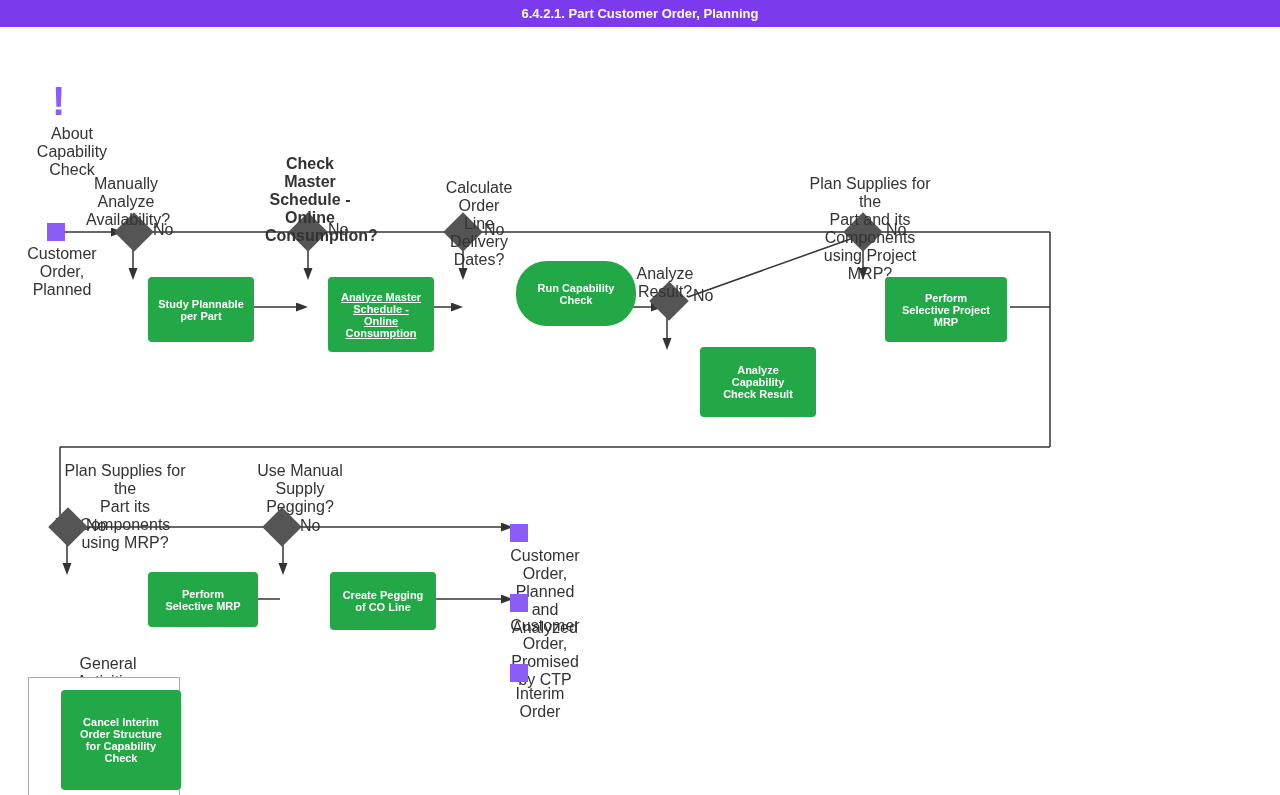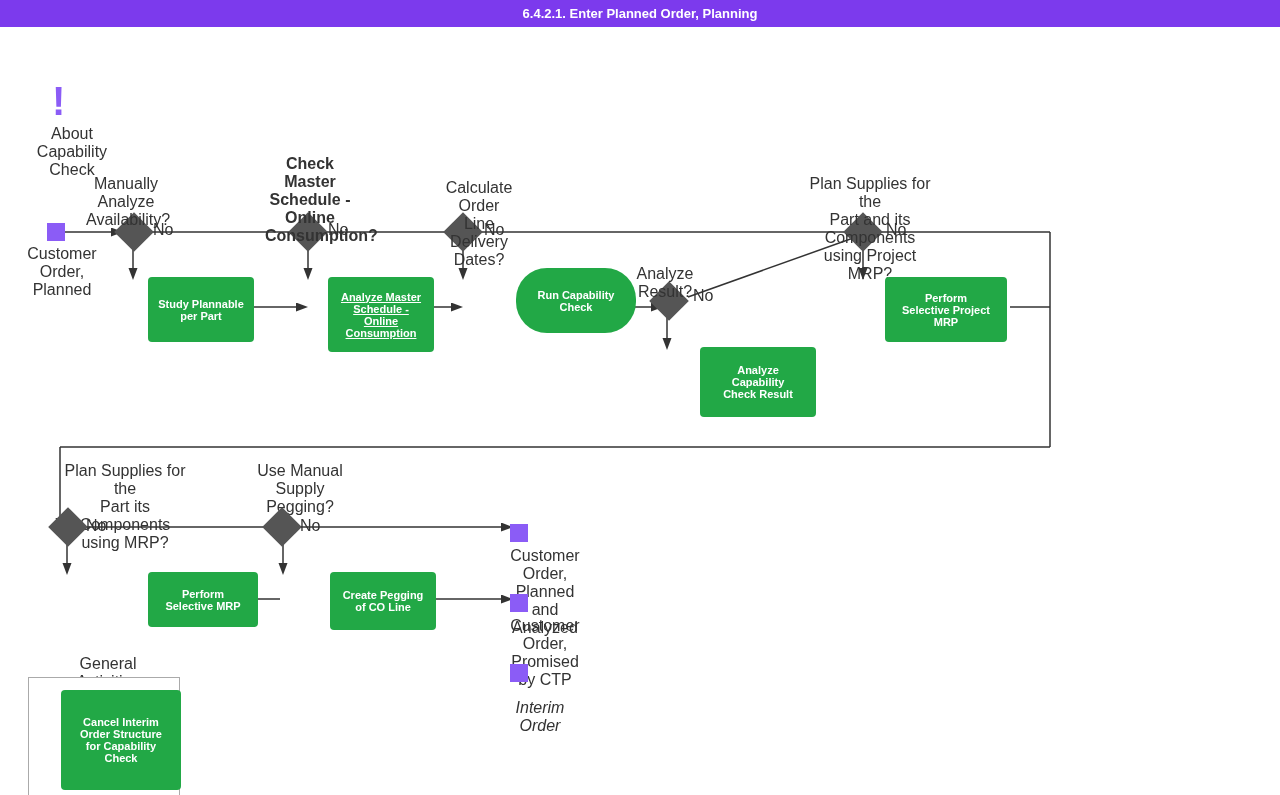--- a/index.html
+++ b/index.html
@@ -74,21 +74,21 @@
     .general-box {
       position: absolute;
       border: 1.5px solid #aaa;
       background: white;
     }
   </style>
 </head>
 <body>
 
 <div class="header">
-  <span>6.4.2.1. Enter Planned Order, Planning</span>
+  <span>6.4.2.1. Part Customer Order, Planning</span>
 </div>
 
 <div class="canvas">
 
   <svg class="arrows">
 
     <line x1="65" y1="205" x2="120" y2="205" stroke="#333" stroke-width="1.5" marker-end="url(#arr)"></line>
 
     <line x1="133" y1="218" x2="133" y2="250" stroke="#333" stroke-width="1.5" marker-end="url(#arr)"></line>
 
@@ -175,21 +175,21 @@
   <div class="label-text" style="left:328px;top:194px;">No</div>
 
   <div class="node-green" style="left:328px;top:250px;width:106px;height:75px;text-decoration:underline;">
     <span>Analyze Master<br>Schedule -<br>Online<br>Consumption</span>
   </div>
 
   <div class="node-diamond" style="left:449px;top:191px;"></div>
   <div class="label-text" style="left:434px;top:152px;width:90px;">Calculate Order<br>Line Delivery<br>Dates?</div>
   <div class="label-text" style="left:484px;top:194px;">No</div>
 
-  <div class="node-green" style="left:516px;top:241px;width:120px;height:65px;border-radius:31px;">
+  <div class="node-green" style="left:516px;top:234px;width:120px;height:65px;border-radius:31px;">
     <span>Run Capability<br>Check</span>
   </div>
 
   <div class="node-diamond" style="left:655px;top:260px;"></div>
   <div class="label-text" style="left:635px;top:238px;width:60px;">Analyze<br>Result?</div>
   <div class="label-text" style="left:693px;top:260px;">No</div>
 
   <div class="node-green" style="left:700px;top:320px;width:116px;height:70px;">
     <span>Analyze<br>Capability<br>Check Result</span>
   </div>
@@ -220,21 +220,21 @@
     <span>Create Pegging<br>of CO Line</span>
   </div>
 
   <div class="node-square-purple" style="left:510px;top:497px;"></div>
   <div class="label-text" style="left:500px;top:520px;width:90px;">Customer<br>Order, Planned<br>and Analyzed</div>
 
   <div class="node-square-purple" style="left:510px;top:567px;"></div>
   <div class="label-text" style="left:500px;top:590px;width:90px;">Customer<br>Order, Promised<br>by CTP</div>
 
   <div class="node-square-purple" style="left:510px;top:637px;"></div>
-  <div class="label-text" style="left:505px;top:672px;width:70px;font-style:italic;">Interim<br>Order</div>
+  <div class="label-text" style="left:505px;top:658px;width:70px;">Interim<br>Order</div>
 
   <div class="label-text" style="left:68px;top:628px;width:80px;">General<br>Activities</div>
   <div class="general-box" style="left:28px;top:650px;width:152px;height:130px;">
 
     <div class="node-green" style="position:relative;left:32px;top:12px;width:120px;height:100px;">
       <span>Cancel Interim<br>Order Structure<br>for Capability<br>Check</span>
     </div>
   </div>
 
 </div>

